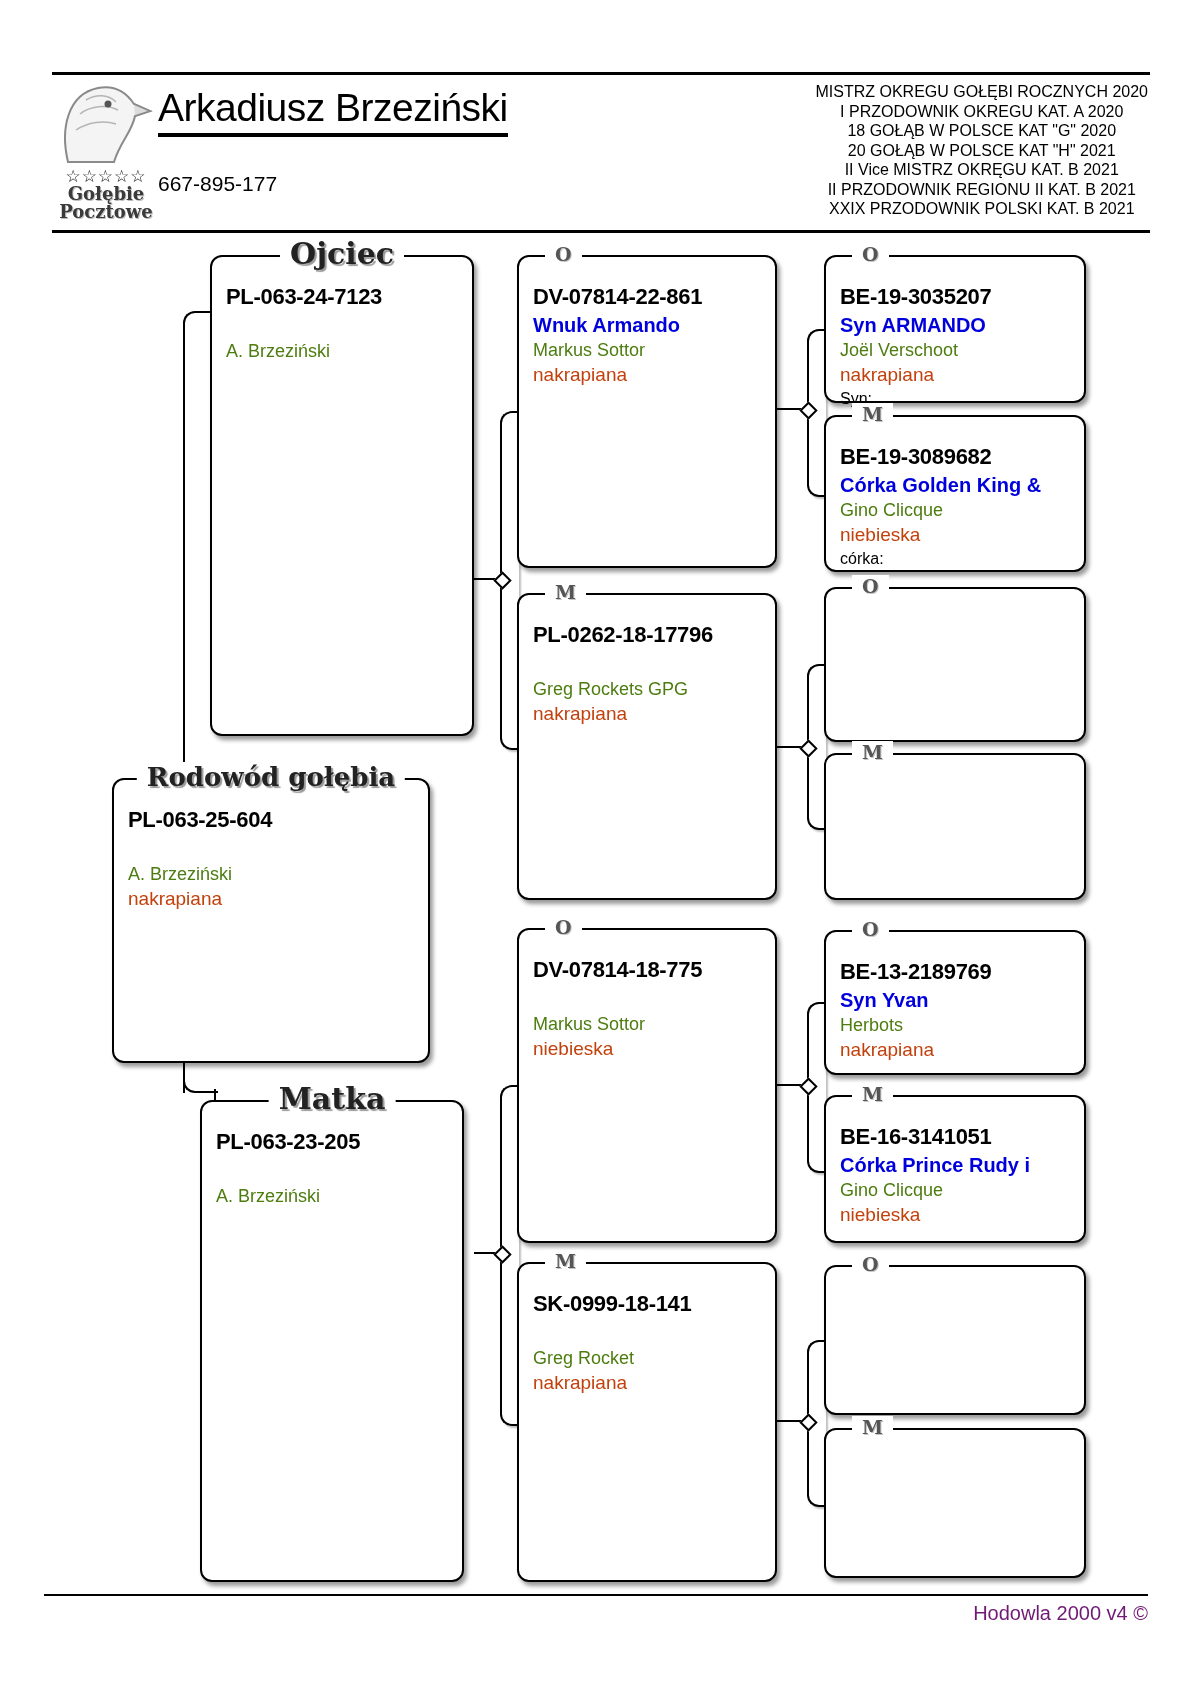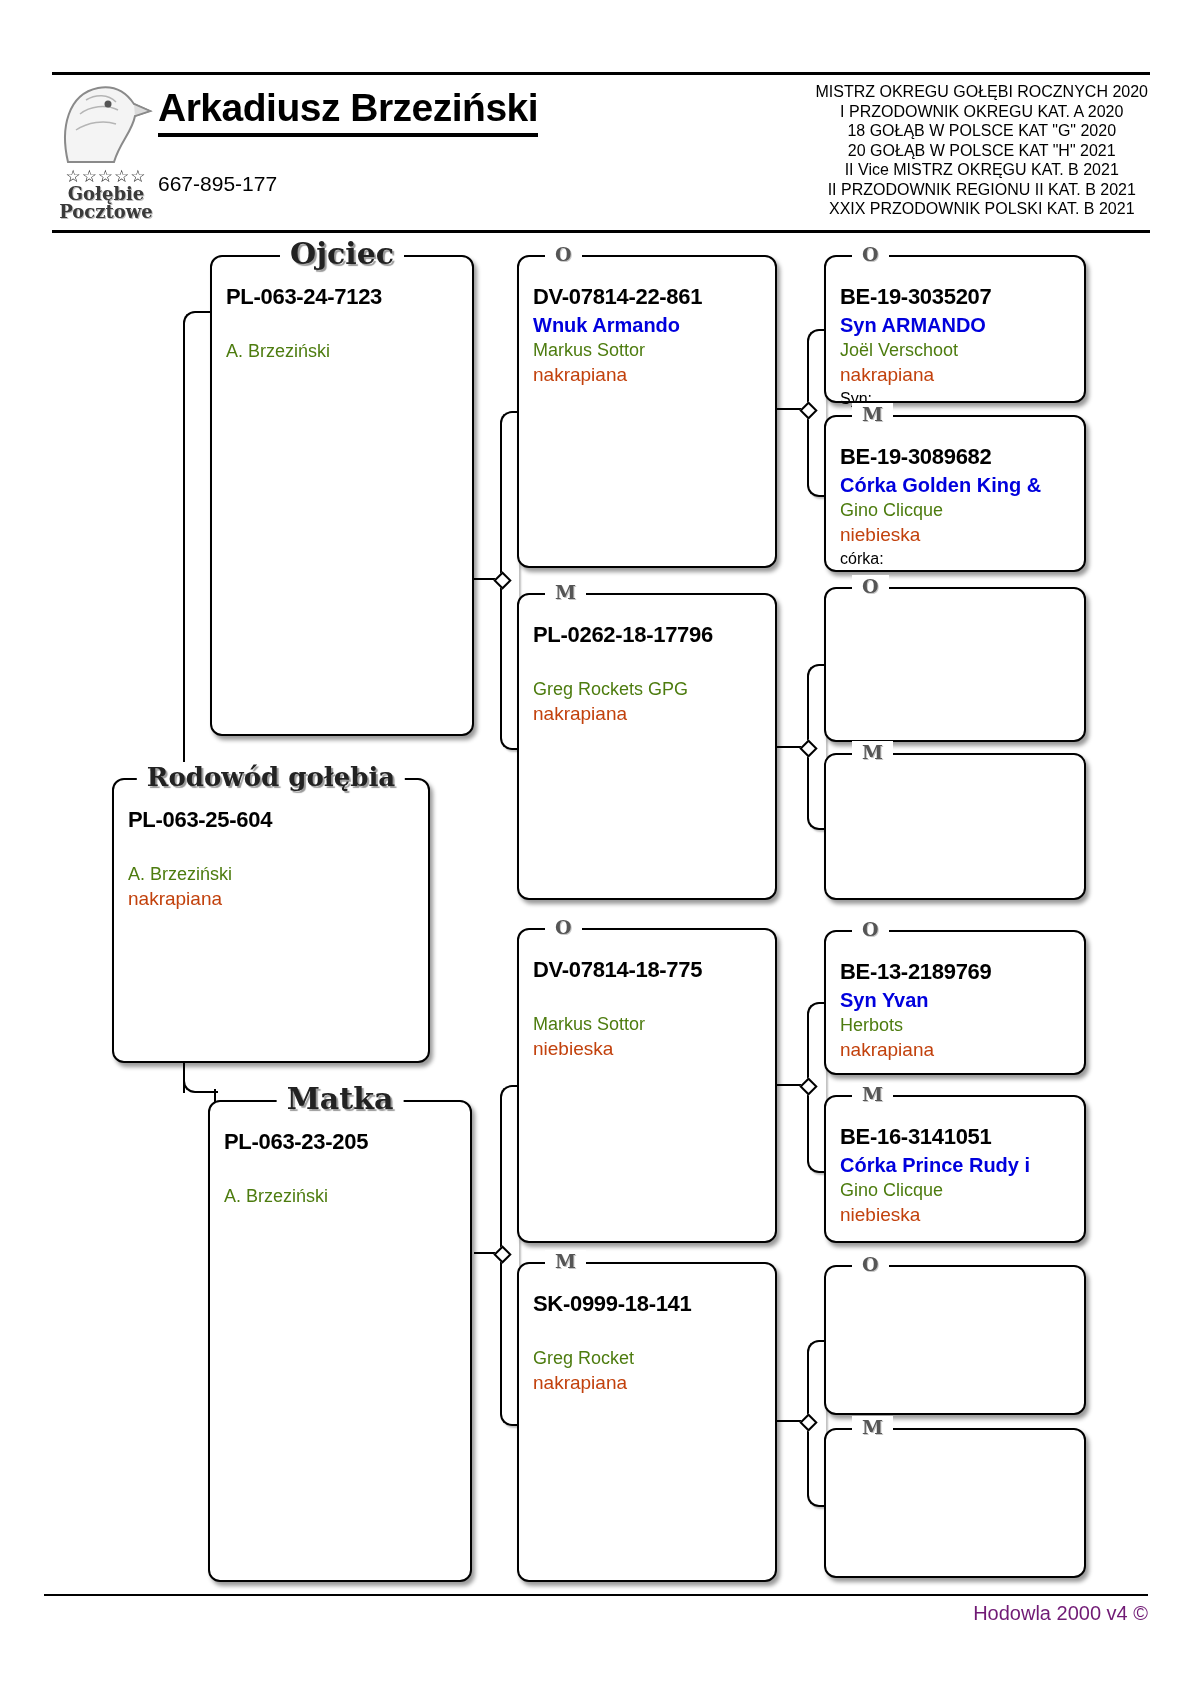--- a/index.html
+++ b/index.html
@@ -8,21 +8,21 @@
     font-family:"Liberation Sans", sans-serif; color:#000; overflow:hidden;
   }
   .rule { position:absolute; border-top:3px solid #000; }
   .rule.thin { border-top-width:2px; }
 
   
   .logo { position:absolute; left:54px; top:80px; width:104px; text-align:center; }
   .logo-stars { font-size:17px; letter-spacing:1px; color:#111; line-height:17px; }
   .logo-text { font-family:"DejaVu Serif", serif; font-weight:bold; font-size:18px;
                color:#3a3a3a; line-height:18px; text-shadow:1px 1px 0 #bdbdbd; }
-  .breeder { position:absolute; left:158px; top:86px; font-size:39px; font-weight:bold;
+  .breeder { position:absolute; left:158px; top:86px; font-size:39px; font-weight:normal;
              border-bottom:4px solid #000; padding-bottom:3px; letter-spacing:-0.5px; }
   .phone { position:absolute; left:158px; top:172px; font-size:21px; }
   .achievements { position:absolute; right:52px; top:82px; text-align:center;
                   font-size:16px; line-height:19.5px; white-space:pre-line; }
 
   
   .pbox { position:absolute; background:#fff; border:2px solid #000; border-radius:12px;
           box-shadow:3px 4px 4px rgba(0,0,0,0.40); box-sizing:border-box;
           padding:27px 10px 6px 14px; z-index:3; }
   .pbox-label { position:absolute; background:#fff; padding:0 10px; white-space:nowrap;
@@ -118,21 +118,21 @@
     <div class="pcolor">nakrapiana</div>
   </div>
 
   <div class="pbox" style="left:210px;top:255px;width:264px;height:481px">
     <div class="pbox-label label-big">Ojciec</div>
     <div class="ring">PL-063-24-7123</div>
     <div class="spacer"></div>
     <div class="fancier">A. Brzeziński</div>
   </div>
 
-  <div class="pbox" style="left:208px;top:1100px;width:264px;height:482px">
+  <div class="pbox" style="left:200px;top:1100px;width:264px;height:482px">
     <div class="pbox-label label-big">Matka</div>
     <div class="ring">PL-063-23-205</div>
     <div class="spacer"></div>
     <div class="fancier">A. Brzeziński</div>
   </div>
 
   <div class="pbox" style="left:517px;top:255px;width:260px;height:313px">
     <div class="pbox-label label-small">O</div>
     <div class="ring">DV-07814-22-861</div>
     <div class="bname">Wnuk Armando</div>

